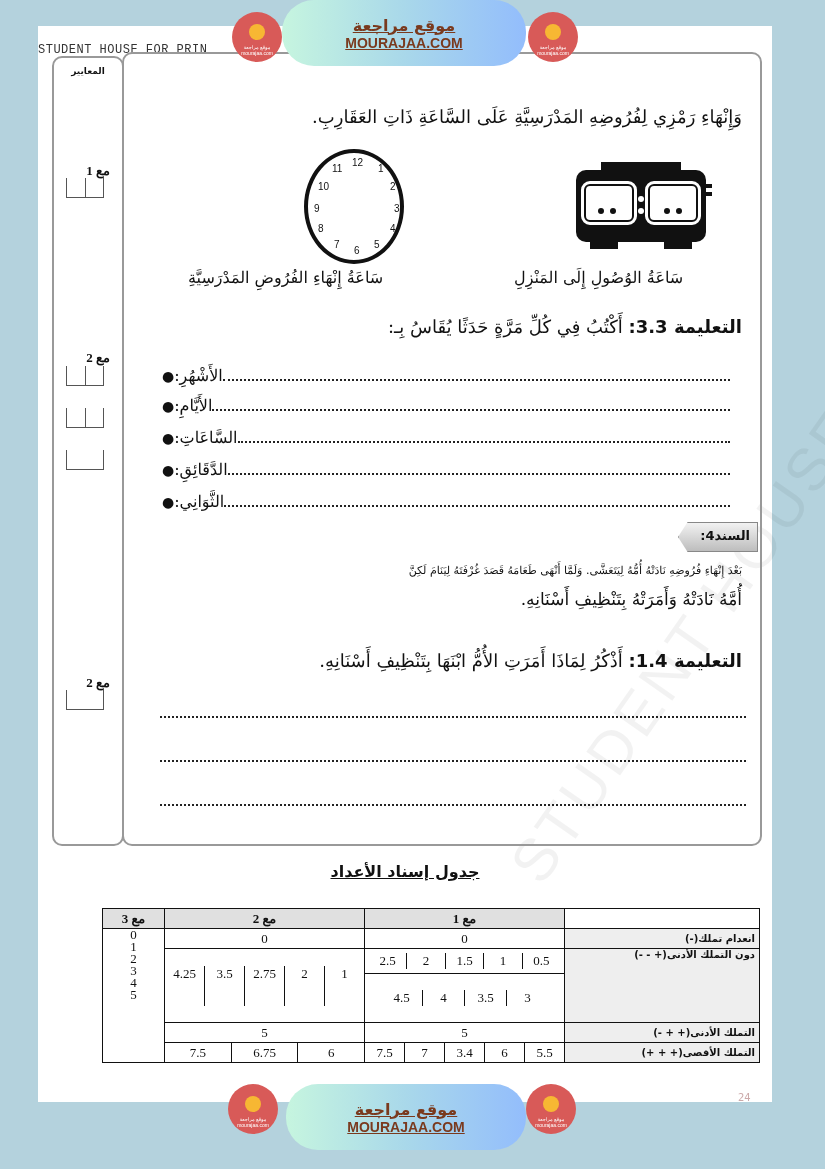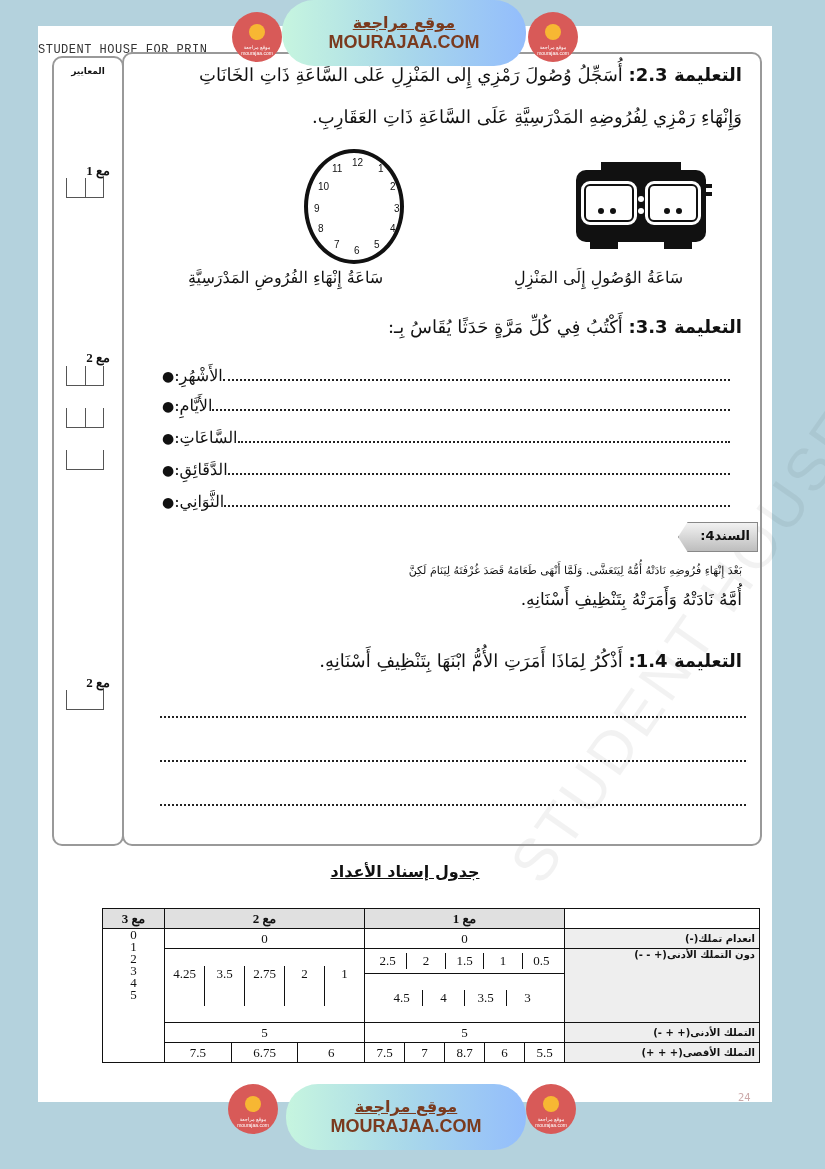--- a/index.html
+++ b/index.html
@@ -52,21 +52,21 @@
   table.grades td, table.grades th { border: 1.5px solid #111; text-align: center; height: 20px; padding: 0 2px; }
   table.grades th { background: #e0e0e0; font-weight: bold; }
   table.grades td.lbl { text-align: right; direction: rtl; font-family: "DejaVu Sans", sans-serif; font-size: 10px; font-weight: bold; background: #eee; padding-right: 4px; }
   table.grades td.col3 { line-height: 12px; vertical-align: top; }
   .inner { display: flex; width: 100%; height: 100%; }
   .inner span { flex: 1; border-left: 1.5px solid #111; display: flex; align-items: center; justify-content: center; }
   .inner span:first-child { border-left: none; }
 
   .badge { position: absolute; height: 66px; border-radius: 32px; background: linear-gradient(90deg, #c6f5df, #a9d8ea 50%, #93bdfc); display: flex; flex-direction: column; align-items: center; justify-content: center; }
   .badge .ar { font-size: 16px; font-weight: bold; color: #7a3a1e; text-decoration: underline; direction: rtl; }
-  .badge .en { font-family: "Liberation Sans", sans-serif; font-size: 18px; font-weight: bold; color: #7a3a1e; }
+  .badge .en { font-family: "Liberation Sans", sans-serif; font-size: 14px; font-weight: bold; color: #7a3a1e; text-decoration: underline; }
   .logo { position: absolute; width: 50px; height: 50px; border-radius: 50%; background: #d85a58; }
   .logo::before { content: ""; position: absolute; left: 17px; top: 12px; width: 16px; height: 16px; border-radius: 50%; background: #f7b733; }
   .logo .lt { position: absolute; top: 32px; width: 100%; text-align: center; font-size: 5px; color: #fff; font-family: "Liberation Sans", sans-serif; }
   .page-num { position: absolute; left: 700px; top: 1066px; font-size: 10px; color: #caa; }
 </style>
 </head>
 <body>
 
 <div class="page">
   <div class="header-text">STUDENT HOUSE FOR PRIN</div>
@@ -78,24 +78,20 @@
     <div class="crit-box split" style="top:120px"></div>
     <div class="crit-label" style="top:292px">مع 2</div>
     <div class="crit-box split" style="top:308px"></div>
     <div class="crit-box split" style="top:350px"></div>
     <div class="crit-box" style="top:392px"></div>
     <div class="crit-label" style="top:617px">مع 2</div>
     <div class="crit-box" style="top:632px"></div>
   </div>
 
   <div class="main-box">
-    <div class="inst rtl" style="top:10px">
-      <b>التعليمة 2.3:</b>
-      <span>أُسَجِّلُ وُصُولَ رَمْزِي إِلَى المَنْزِلِ عَلَى السَّاعَةِ ذَاتِ الخَانَاتِ</span>
-    </div>
     <div class="inst rtl" style="top:52px">وَإِنْهَاءِ رَمْزِي لِفُرُوضِهِ المَدْرَسِيَّةِ عَلَى السَّاعَةِ ذَاتِ العَقَارِبِ.</div>
 
     <div class="clock-analog">
       <span class="clock-num" style="left:44px;top:4px">12</span>
       <span class="clock-num" style="left:70px;top:10px">1</span>
       <span class="clock-num" style="left:82px;top:28px">2</span>
       <span class="clock-num" style="left:86px;top:50px">3</span>
       <span class="clock-num" style="left:82px;top:70px">4</span>
       <span class="clock-num" style="left:66px;top:86px">5</span>
       <span class="clock-num" style="left:46px;top:92px">6</span>
@@ -237,21 +233,21 @@
         <div class="inner">
           <span>7.5</span>
               <span>6.75</span>
               <span>6</span>
         </div>
       </td>
       <td style="padding:0">
         <div class="inner">
           <span>7.5</span>
               <span>7</span>
-              <span>8.7</span>
+              <span>3.4</span>
               <span>6</span>
               <span>5.5</span>
         </div>
       </td>
       <td class="lbl">التملك الأقصى(+ + +)</td>
     </tr>
   </tbody>
     </table>
 
   <div class="page-num">24</div>

